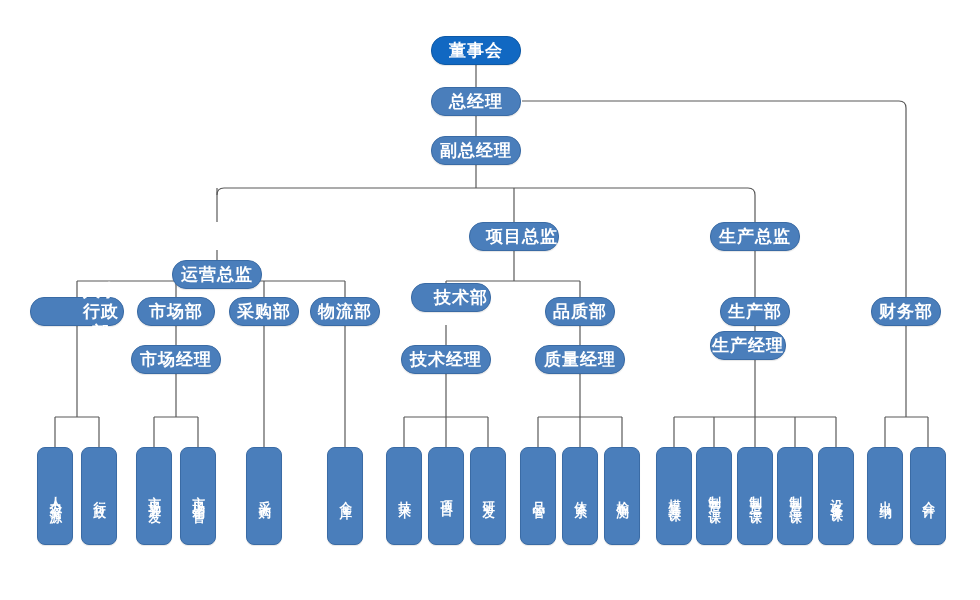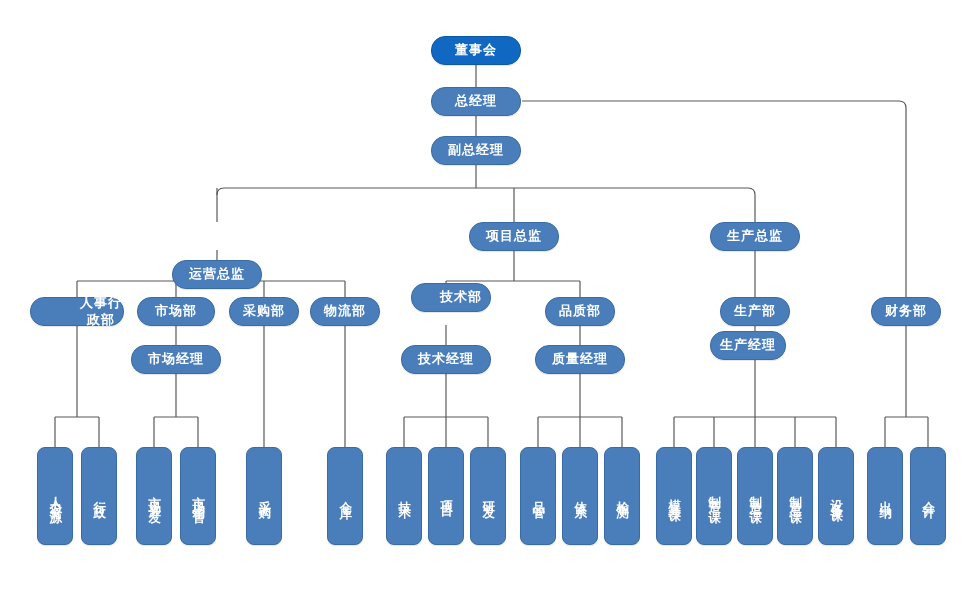--- a/index.html
+++ b/index.html
@@ -25,21 +25,21 @@
     position:absolute;
     z-index:2;
     box-sizing:border-box;
     display:flex;
     align-items:center;
     justify-content:center;
     border-radius:14px;
     background:#4a7ebb;
     border:1px solid #3a6ba5;
     color:#ffffff;
-    font-size:13px;
+    font-size:17px;
     font-weight:bold;
     letter-spacing:1px;
     text-align:center;
     line-height:1.25;
     box-shadow:0 1px 1px rgba(0,0,0,0.10);
   }
   .node.root{
     background:#1168c2;
     border:1px solid #0d59a6;
   }
@@ -142,21 +142,21 @@
     <span>总经理</span>
   </div>
 
   <div class="node" style="left:431px;top:136px;width:90px;height:29px;">
     <span>副总经理</span>
   </div>
 
   <div class="node" style="left:172px;top:222px;width:90px;height:29px;margin-top:38px;">
     <span>运营总监</span>
   </div>
-  <div class="node" style="left:469px;top:222px;width:90px;height:29px;">
+  <div class="node" style="left:469px;top:222px;width:90px;height:29px;justify-content:flex-end;">
     <span>项目总监</span>
   </div>
   <div class="node" style="left:710px;top:222px;width:90px;height:29px;">
     <span>生产总监</span>
   </div>
 
   <div class="node" style="left:30px;top:297px;width:94px;height:29px;padding-left:48px;">
     <span>人事行政部</span>
   </div>
   <div class="node" style="left:137px;top:297px;width:78px;height:29px;">

